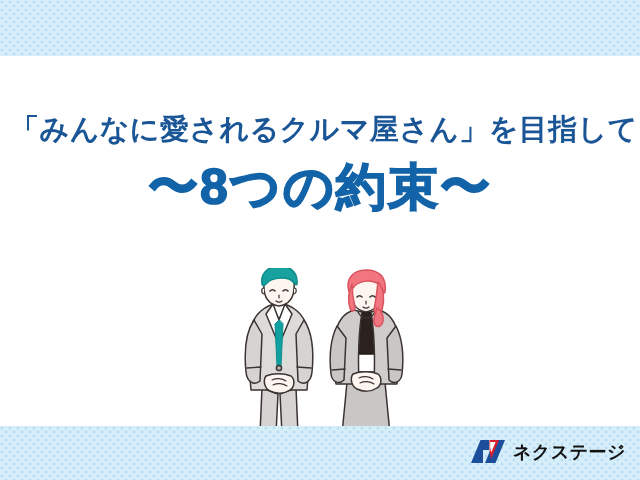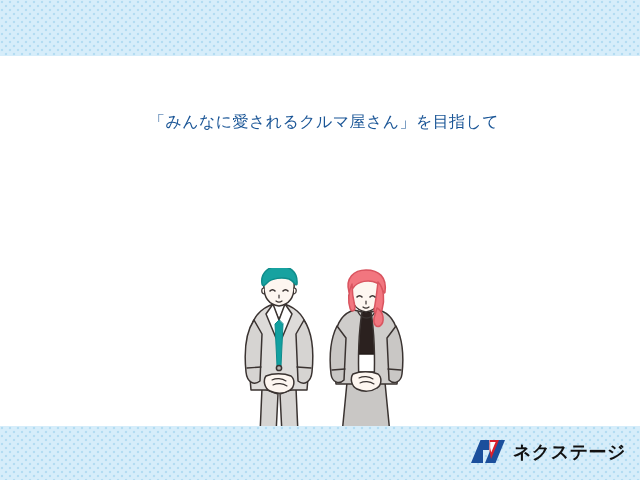--- a/index.html
+++ b/index.html
@@ -37,22 +37,22 @@
 
   
   .text-block {
     position: absolute;
     left: 0;
     top: 112px;
     width: 640px;
     text-align: center;
   }
   .headline {
-    font-size: 16px;
-    font-weight: normal;
+    font-size: 29px;
+    font-weight: bold;
     color: #1a5596;
     letter-spacing: 0.4px;
     line-height: 1.2;
     white-space: nowrap;
     padding-left: 8px;
   }
   .subtitle {
     margin-top: 14px;
     font-size: 50px;
     font-weight: bold;
@@ -94,20 +94,21 @@
 </style>
 </head>
 <body>
 
 <div id="banner">
 
   <div class="dot-band top"></div>
 
   <div class="text-block">
     <div class="headline">「みんなに愛されるクルマ屋さん」を目指して</div>
+    <div class="subtitle">〜8つの約束〜</div>
   </div>
 
   <div class="illustration">
     <svg width="190" height="166" viewBox="0 0 190 166" xmlns="http://www.w3.org/2000/svg">
       <g stroke="#3a3331" stroke-width="1.5" stroke-linejoin="round" stroke-linecap="round" fill="none">
 
         <g>
 
           <path d="M30 120 L28 166 L44 166 L46 126 Z" fill="#d6d4d2"></path>
           <path d="M48 126 L50 166 L66 166 L64 120 Z" fill="#d6d4d2"></path>

